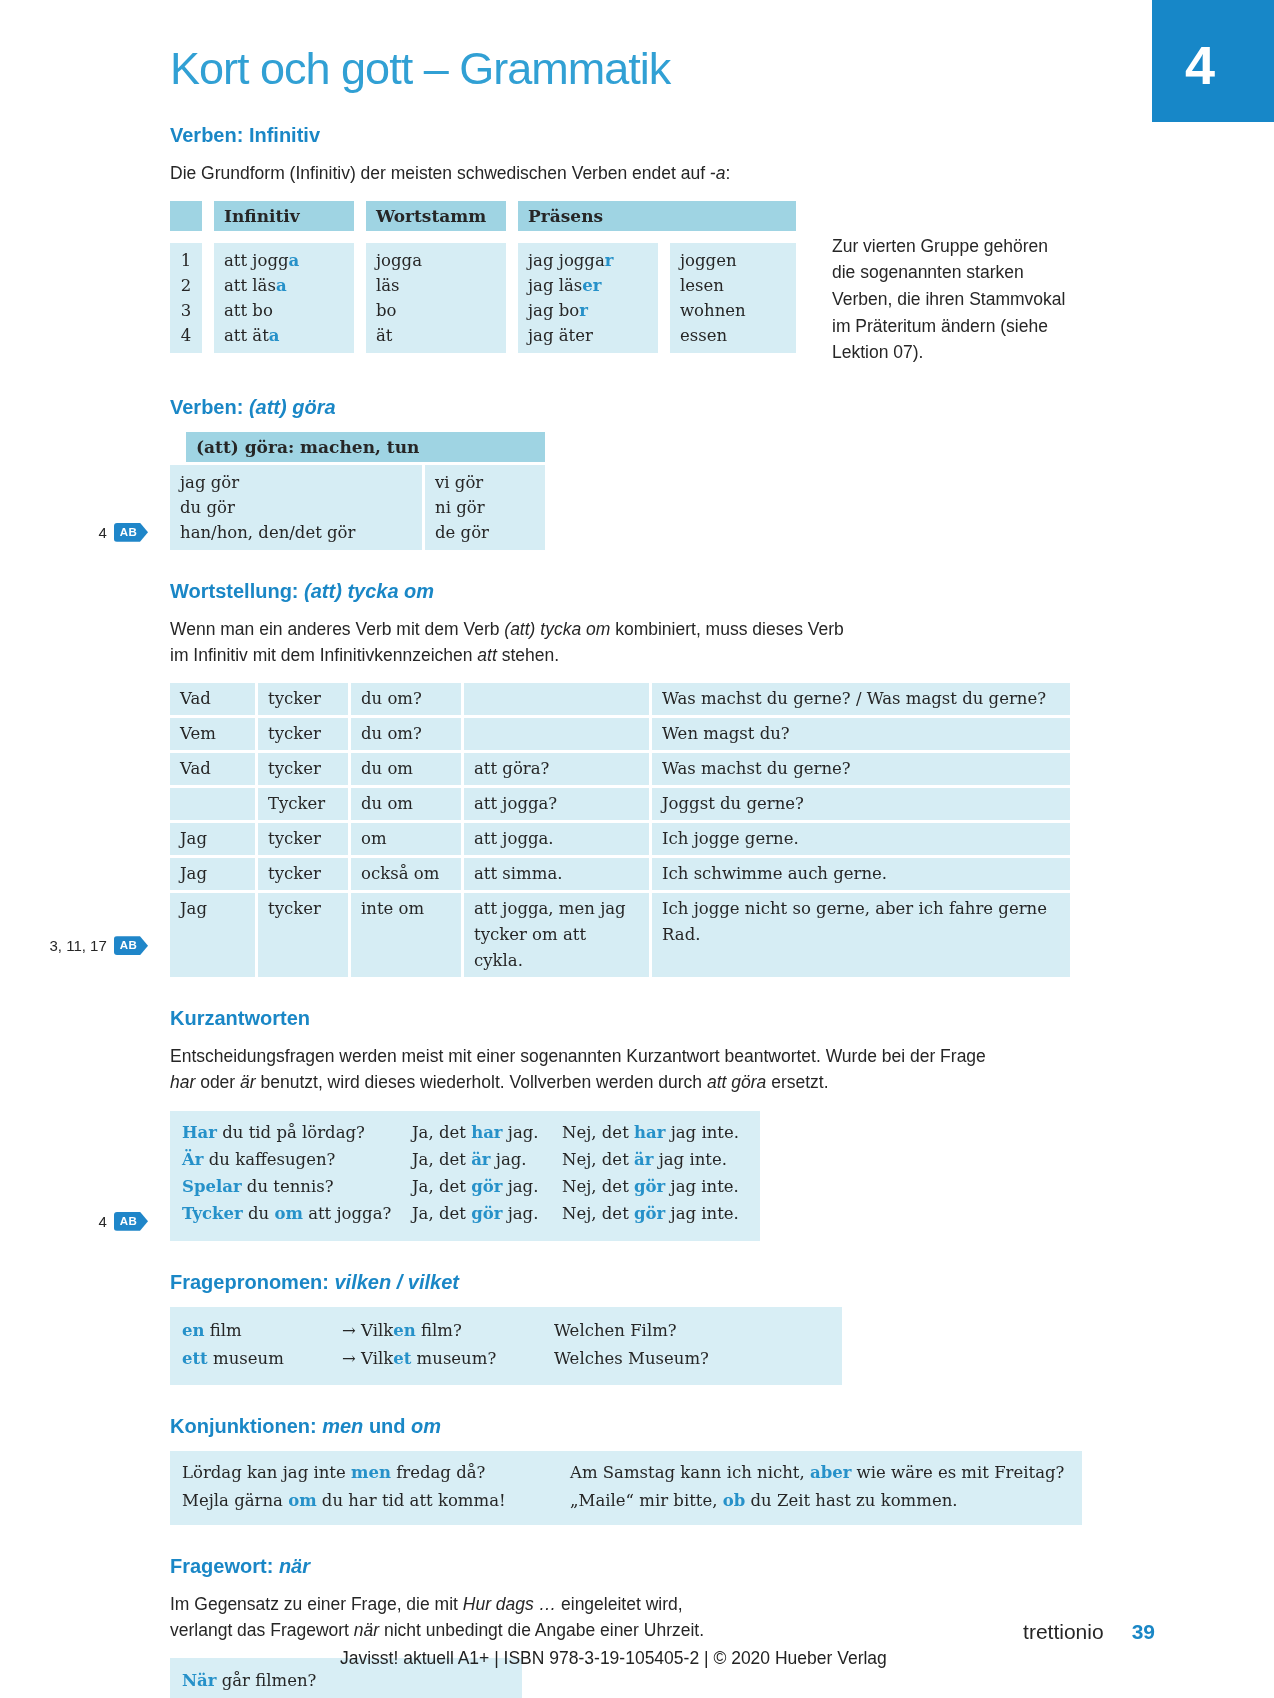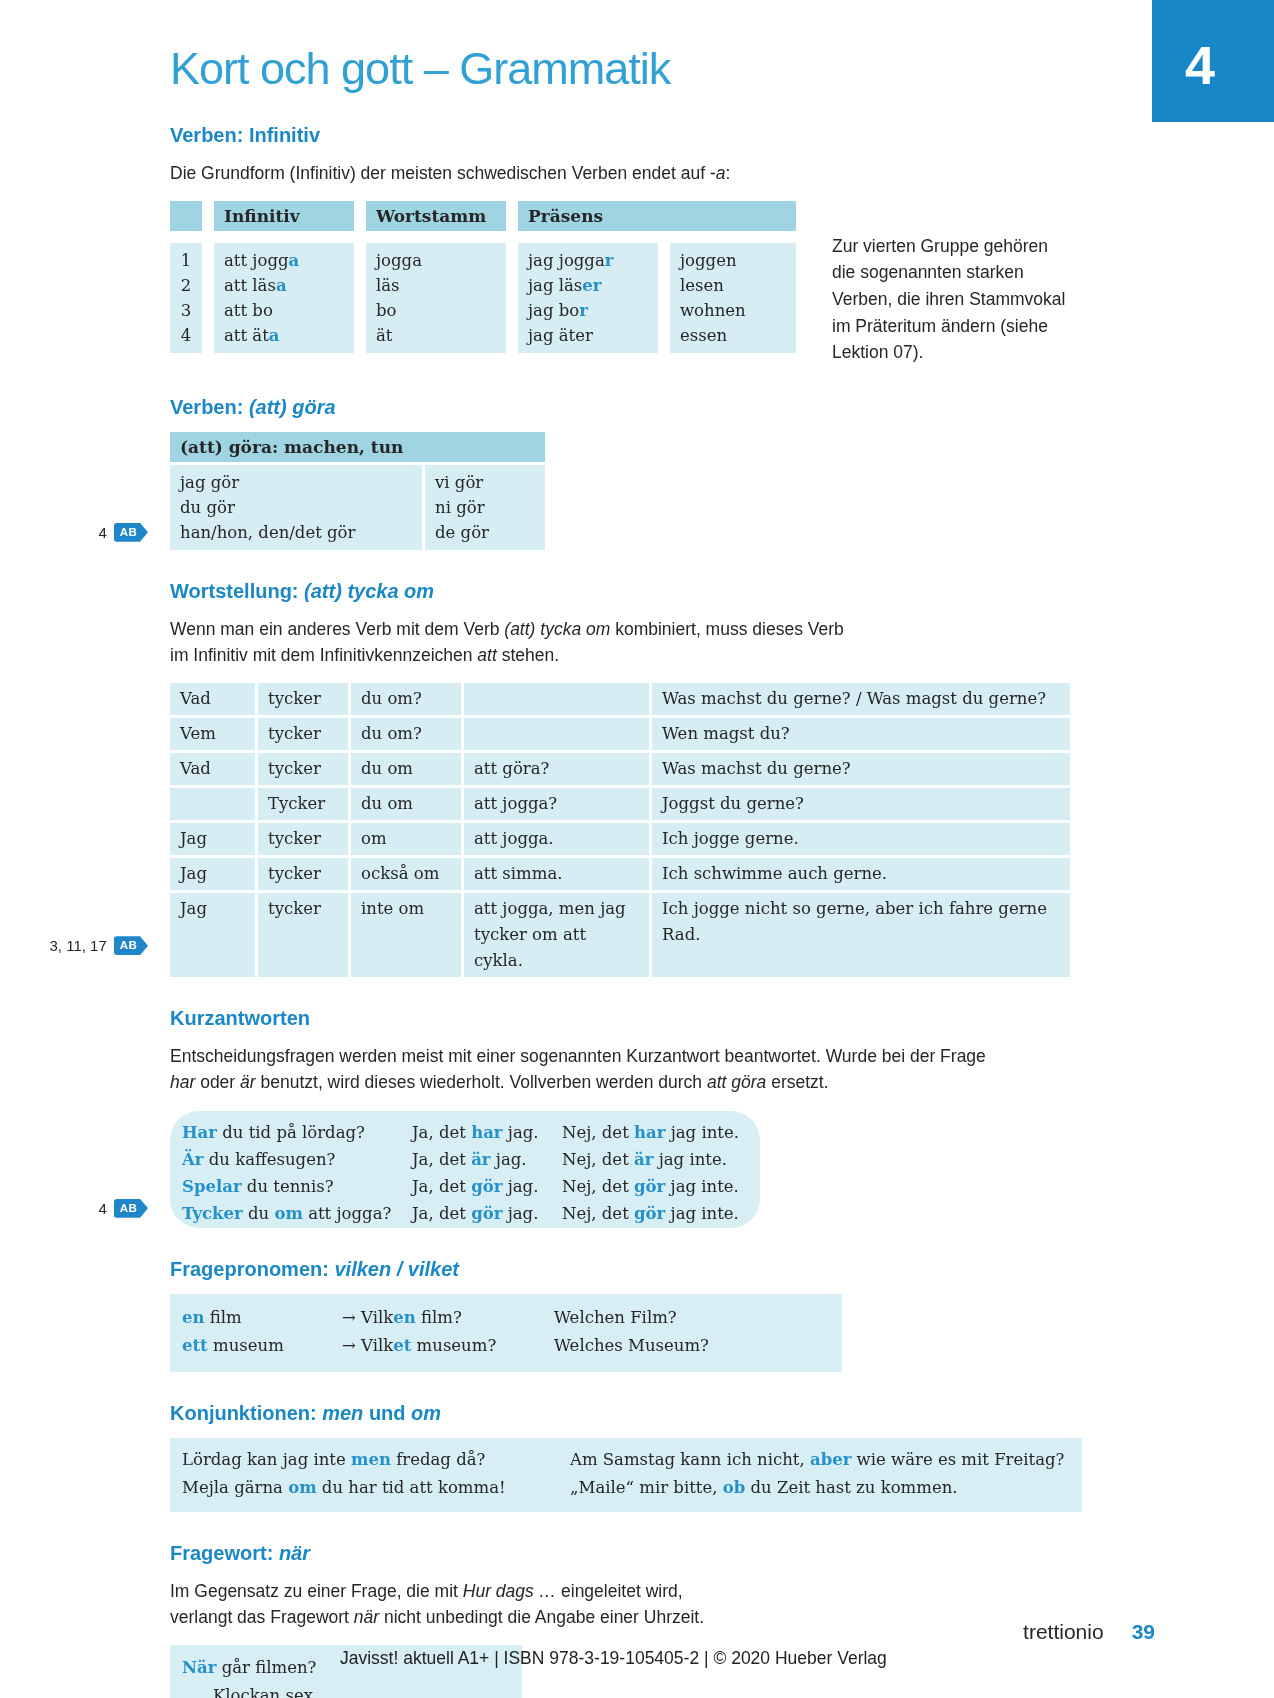--- a/index.html
+++ b/index.html
@@ -26,38 +26,38 @@
   .th.empty{padding:4px 0;}
   .tb{background:#d6edf4;padding:5px 10px;}
   .tb .line{line-height:25px;white-space:nowrap;}
   .tb.num{text-align:center;padding:5px 0;}
   .span2{grid-column:4/6;}
   .margin-note{width:282px;margin-left:36px;padding-top:32px;font-size:17.5px;line-height:1.52;color:#262626;}
 
   
   .t2-wrap{position:relative;width:375px;}
   .t2-grid{display:grid;grid-template-columns:252px 120px;gap:3px;}
-  .t2-grid .th{grid-column:1/3;}
+  .t2-grid .th{grid-column:1/3;margin-left:16px;}
 
   
   .marker{position:absolute;display:flex;align-items:center;gap:7px;white-space:nowrap;
           font-size:15px;color:#262626;font-family:"Liberation Sans",sans-serif;}
   .ab-badge{background:#1f86c9;color:#fff;font-size:11.5px;font-weight:bold;letter-spacing:.3px;
             padding:3px 11px 4px 6px;border-radius:3px;
             clip-path:polygon(0 0,calc(100% - 8px) 0,100% 50%,calc(100% - 8px) 100%,0 100%);}
 
   
   .t3-wrap{position:relative;width:900px;border-radius:16px;}
   .t3-grid{display:grid;grid-template-columns:85px 90px 110px 185px 1fr;gap:3px;}
   .t3-grid .cell{background:#d6edf4;padding:3px 10px;line-height:26px;}
 
   
   .box{background:#d8eef5;}
   .ka-wrap{position:relative;width:590px;}
-  .ka-box{padding:8px 0 1px 12px;border-radius:29px;}
+  .ka-box{padding:8px 0 14px 12px;}
   .ka-row{display:grid;grid-template-columns:230px 150px 1fr;line-height:27px;}
   .fp-box{width:660px;padding:10px 0 12px 12px;}
   .fp-row{display:grid;grid-template-columns:160px 212px 1fr;line-height:28px;}
   .kj-box{width:900px;padding:8px 0 10px 12px;}
   .kj-row{display:grid;grid-template-columns:388px 1fr;line-height:28px;}
   .fw-box{width:340px;padding:9px 0 11px 12px;}
   .fw-line{line-height:28px;}
   .fw-line.indent{padding-left:31px;}
 
   

